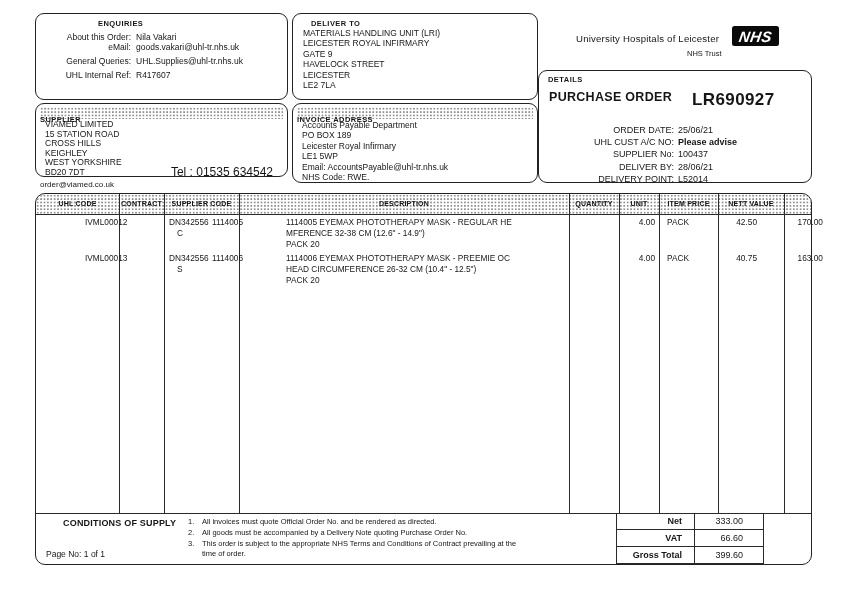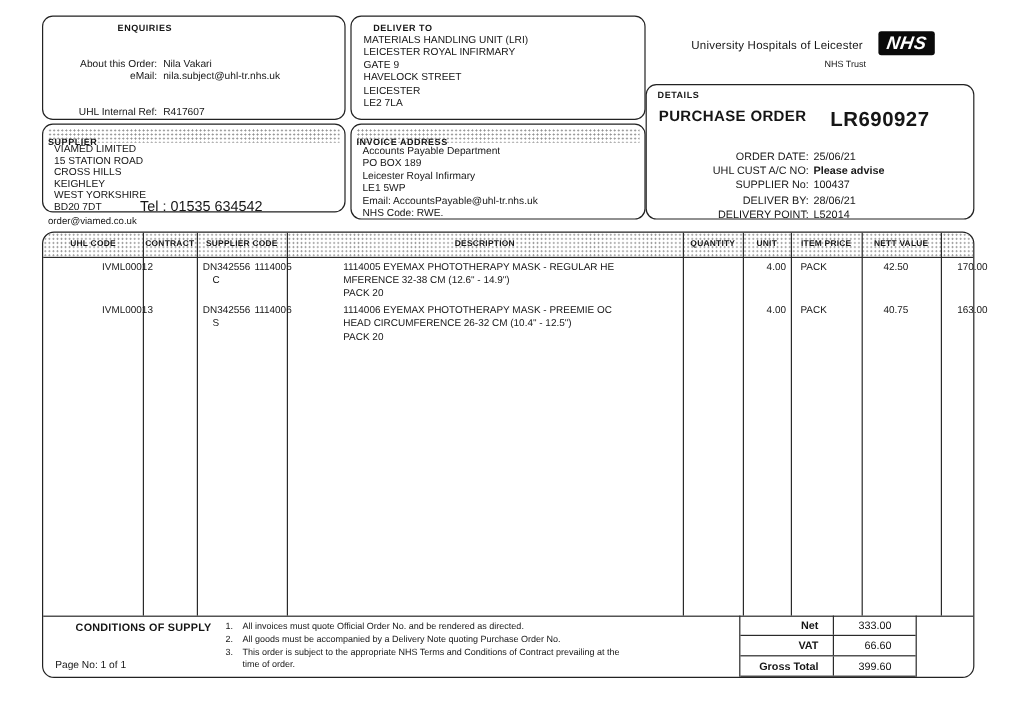--- a/index.html
+++ b/index.html
@@ -9,21 +9,21 @@
   .box { position:absolute; border:1.4px solid #222; border-radius:9px; background:#fff; }
   .btitle { font-size:7.5px; font-weight:bold; letter-spacing:.45px; }
   .dots { background-image: radial-gradient(#8f8f8f .65px, transparent .78px);
           background-size:3.4px 3.4px; }
 
   
   .enquiries { left:35px; top:13px; width:253px; height:87px; padding:5px 8px; }
   .enquiries .btitle { margin-left:18px;padding-left:36px; }
   .enq-row { display:flex; font-size:8.5px; line-height:10px; }
   .enq-label { width:92px; text-align:right; padding-right:5px; flex:none; }
-  .mt8 { margin-top:20px; }
+  .mt8 { margin-top:4px; }
 
   
   .deliver { left:292px; top:13px; width:246px; height:87px; padding:5px 10px; }
   .deliver .btitle { margin-left:8px; }
   .addr-line { font-size:8.5px; line-height:10.4px; }
   .deliver .addr-line:first-of-type { margin-top:4px; }
 
   
   .trust-name { position:absolute; left:576px; top:33px; font-size:9.6px; letter-spacing:.2px; }
   .nhs-logo { position:absolute; left:732px; top:26px; width:47px; height:20px;
@@ -33,21 +33,21 @@
                    transform:skewX(-9deg); letter-spacing:.5px; }
   .trust-sub { position:absolute; left:687px; top:49px; font-size:7.5px; }
 
   
   .supplier { left:35px; top:103px; width:253px; height:74px; }
   .invoice  { left:292px; top:103px; width:246px; height:80px; }
   .band { position:absolute; top:3px; left:4px; right:4px; height:12px; }
   .band .btitle { position:relative; top:1px; margin-left:0; }
   .box-lines { position:absolute; top:16px; left:9px; right:6px; }
   .supplier .addr-line { line-height:9.6px; }
-  .sup-last { display:flex; justify-content:flex-start; font-size:8.5px;
+  .sup-last { display:flex; justify-content:space-between; font-size:8.5px;
               line-height:9.6px; padding-right:8px;gap:32px; }
   .sup-tel { font-size:12px; }
   .supplier-email { position:absolute; left:40px; top:180px; font-size:8px; }
 
   
   .details { left:538px; top:70px; width:274px; height:113px; }
   .details .btitle { position:absolute; top:4px; left:9px; }
   .po-line { position:absolute; top:19px; left:10px; display:flex; align-items:flex-start; }
   .po-label { font-size:12.5px; font-weight:bold; letter-spacing:.3px; }
   .po-num { font-size:17px; font-weight:bold; margin-left:20px; letter-spacing:.4px; }
@@ -101,21 +101,25 @@
 <div class="page">
 
   <div class="box enquiries">
     <div class="btitle">ENQUIRIES</div>
     <div class="enq-row mt8">
       <span class="enq-label">About this Order:</span>
       <span class="enq-value">Nila Vakari</span>
     </div>
     <div class="enq-row">
       <span class="enq-label">eMail:</span>
-      <span class="enq-value">nila.subject@uhl-tr.nhs.uk</span>
+      <span class="enq-value">goods.vakari@uhl-tr.nhs.uk</span>
+    </div>
+    <div class="enq-row mt8">
+      <span class="enq-label">General Queries:</span>
+      <span class="enq-value">UHL.Supplies@uhl-tr.nhs.uk</span>
     </div>
     <div class="enq-row mt8">
       <span class="enq-label">UHL Internal Ref:</span>
       <span class="enq-value">R417607</span>
     </div>
   </div>
 
   <div class="box deliver">
     <div class="btitle">DELIVER TO</div>
     <div class="addr-line">MATERIALS HANDLING UNIT (LRI)</div>

